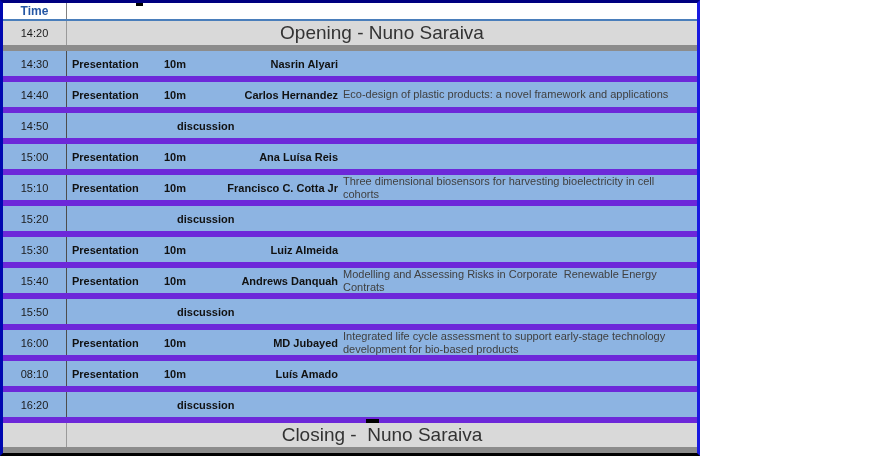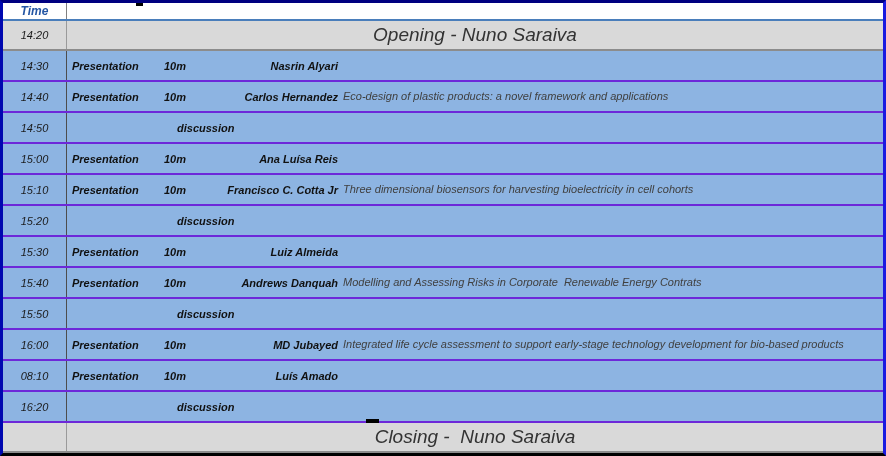--- a/index.html
+++ b/index.html
@@ -3,35 +3,34 @@
 <meta charset="utf-8">
 <style>
   html, body { margin: 0; padding: 0; }
   body {
     width: 886px; height: 456px;
     font-family: "Liberation Sans", sans-serif;
     background: #ffffff;
   }
   .frame {
     position: relative;
-    width: 886px; height: 456px;
+    width: 700px; height: 456px;
     box-sizing: border-box;
     border-top: 3px solid #000080;
     border-left: 3px solid #0008b0;
     border-right: 3px solid #1a1ae0;
     border-bottom: 3px solid #000000;
     background: #8db4e2;
     overflow: hidden;
-    font-style: italic;
   }
   .row {
     display: flex;
     align-items: stretch;
     box-sizing: border-box;
-    border-bottom: 2px solid #6d28d9;
+    border-bottom: 6px solid #6d28d9;
   }
   .row.header {
     height: 18px;
     background: #ffffff;
     border-bottom: 2px solid #4a7ebb;
   }
   .row.section {
     height: 30px;
     background: #d9d9d9;
     border-bottom-color: #8c8c8c;

